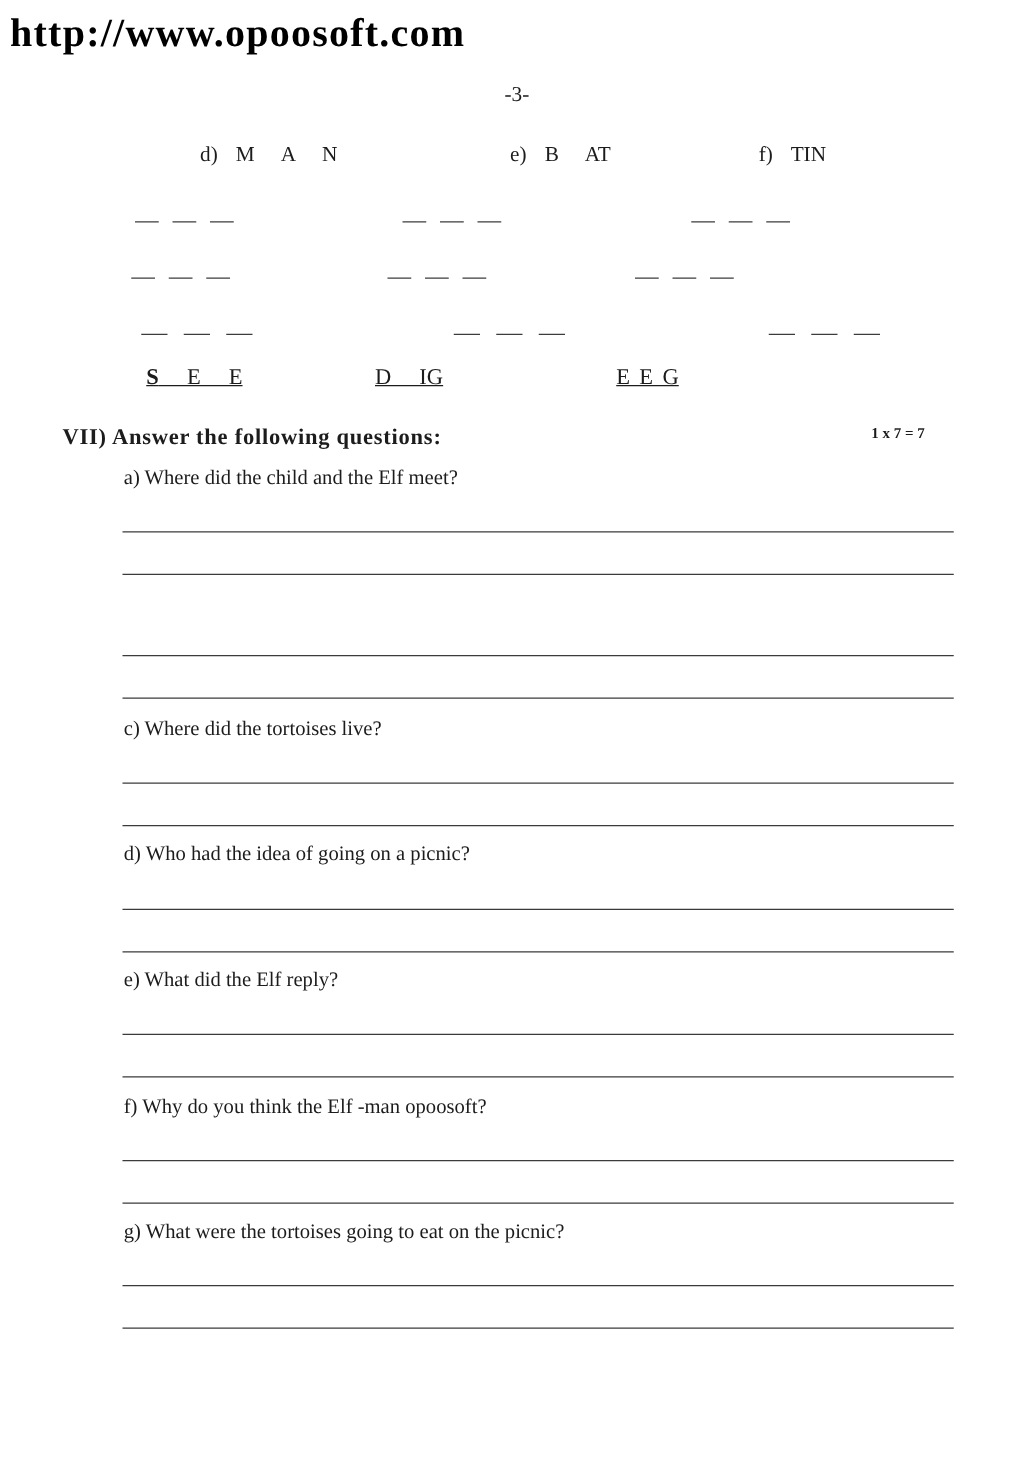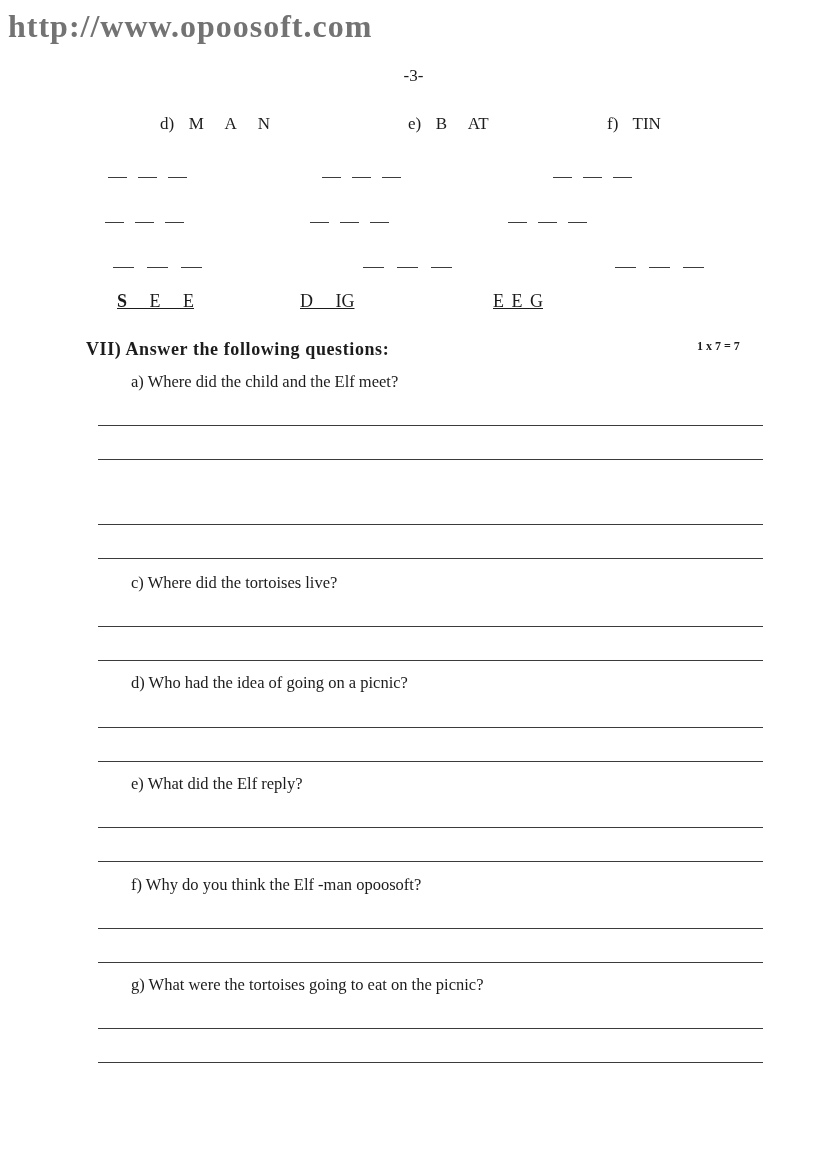--- a/index.html
+++ b/index.html
@@ -9,21 +9,21 @@
     background:#ffffff;
     font-family:"Liberation Serif","DejaVu Serif",serif;
     color:#1c1c1c;
     overflow:hidden;
   }
   .abs { position:absolute; }
 
   .watermark {
     top:8px; left:8px;
     font-size:32px; font-weight:bold; letter-spacing:1px;
-    color:#737373;
+    color:#000000;
     white-space:pre;
   }
   .page-number {
     top:66px; left:0; width:100%;
     text-align:center; font-size:17px;
   }
 
   .puzzle-item {
     top:114px; font-size:17px; white-space:pre; word-spacing:3px;
   }
@@ -39,29 +39,29 @@
   .answer-letters {
     top:291px; font-size:18px; white-space:pre; word-spacing:3px;text-decoration:underline;
   }
   .al-0 { left:117px; }
   .al-0::first-letter { font-weight:bold; }
   .al-1 { left:300px; }
   .al-2 { left:493px; }
 
   .section-title {
     top:339px; left:50px;
-    font-size:18px; font-weight:bold; letter-spacing:0.6px;margin-left:36px;
+    font-size:18px; font-weight:bold; letter-spacing:0.6px;
   }
   .marks {
     top:339px; left:697px;
     font-size:12px; font-weight:bold;
   }
 
   .question {
-    left:99px; font-size:16.5px; white-space:pre;margin-left:32px;
+    left:99px; font-size:16.5px; white-space:pre;
   }
   .q-0 { top:372px; }
   .q-1 { top:472px; }
   .q-2 { top:573px; }
   .q-3 { top:673px; }
   .q-4 { top:774px; }
   .q-5 { top:875px; }
   .q-6 { top:975px; }
 
   .answer-line {

